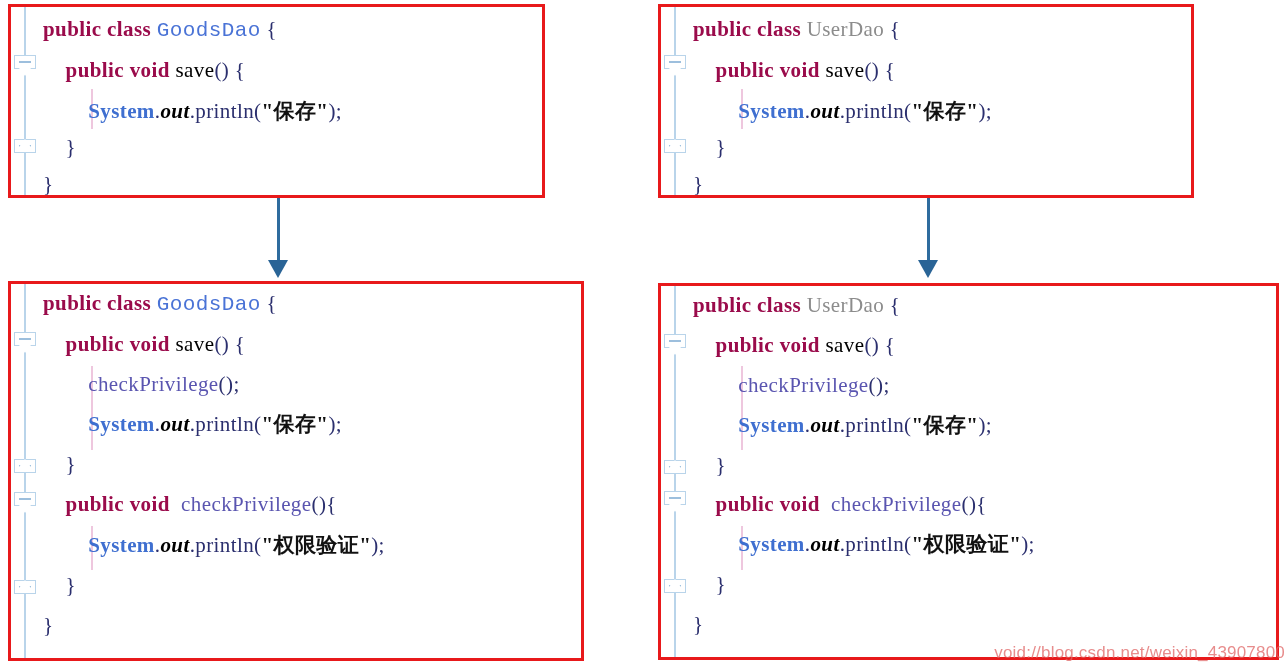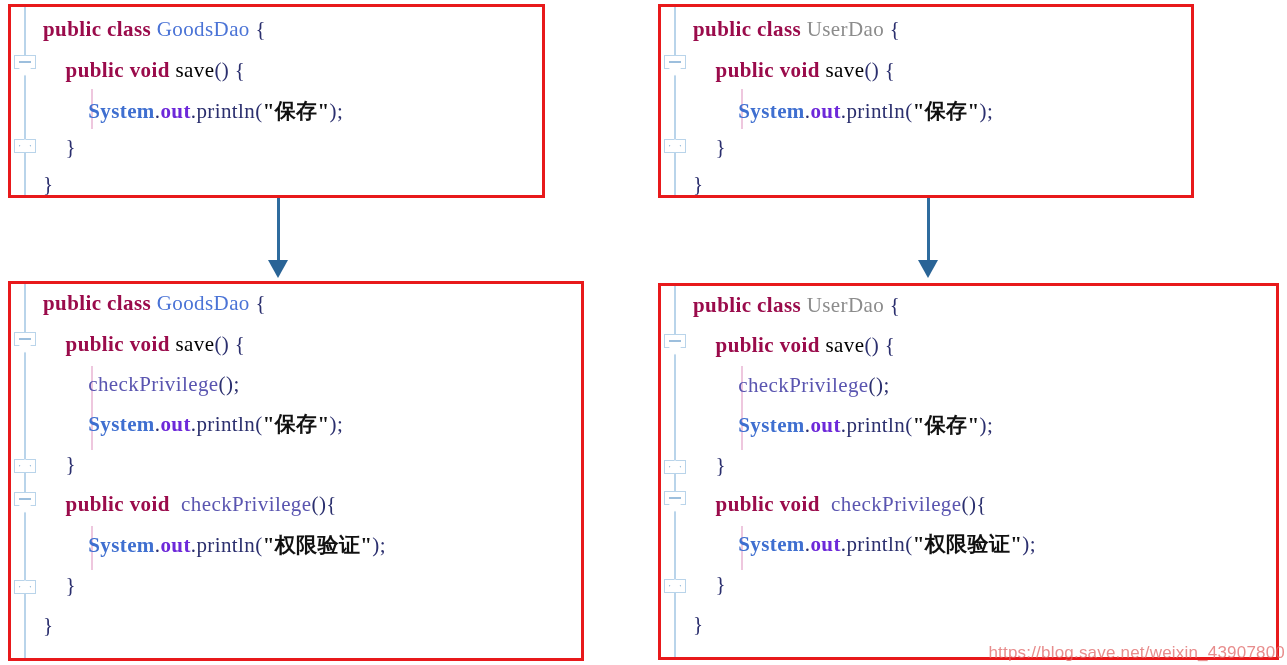--- a/index.html
+++ b/index.html
@@ -135,26 +135,26 @@
     position: absolute;
     left: 0;
     white-space: pre;
     font-size: 21px;
     line-height: 1;
     font-family: "Liberation Serif", "DejaVu Serif", serif;
     letter-spacing: 0.4px;
   }
 
   .kw      { color: #9a0b4b; font-weight: bold; }
-  .cls-b   { color: #4a73d6; }
+  .cls-b   { color: #4a73d6; font-family: Liberation Mono, monospace; }
   .cls-g   { color: #8c8c8c; }
   .mth-g   { color: #000000; }
   .mth-p   { color: #5a55b0; font-family: Liberation Serif, serif; }
   .sys     { color: #3f6fd0; font-weight: bold; }
-  .fld     { color: #6d28d9; font-weight: bold; }
+  .fld     { color: #000000; font-style: italic; font-weight: bold; }
   .plain   { color: #2b2f6e; }
   .brace   { color: #2b2f6e; }
   .str     { color: #111111; font-weight: bold; }
   .semi    { color: #2b2f6e; }
 
   
   .arrow {
     position: absolute;
   }
   .arrow .shaft {
@@ -317,15 +317,15 @@
         <div class="line" style="left:6px;  top:129px;"><span class="plain">        </span><span class="sys">System</span><span class="plain">.</span><span class="fld">out</span><span class="plain">.println(</span><span class="str">"保存"</span><span class="semi">);</span></div>
         <div class="line" style="left:6px;  top:169px;"><span class="brace">    }</span></div>
         <div class="line" style="left:6px;  top:208px;"><span class="kw">    public void  </span><span class="mth-p">checkPrivilege</span><span class="brace">(){</span></div>
         <div class="line" style="left:6px;  top:248px;"><span class="plain">        </span><span class="sys">System</span><span class="plain">.</span><span class="fld">out</span><span class="plain">.println(</span><span class="str">"权限验证"</span><span class="semi">);</span></div>
         <div class="line" style="left:6px;  top:288px;"><span class="brace">    }</span></div>
         <div class="line" style="left:6px;  top:328px;"><span class="brace">}</span></div>
       </div>
     </div>
   </div>
 
-  <div class="watermark">https://blog.save.net/weixin_43907800</div>
+  <div class="watermark">void://blog.csdn.net/weixin_43907800</div>
 
 </div>
 
 </body></html>

